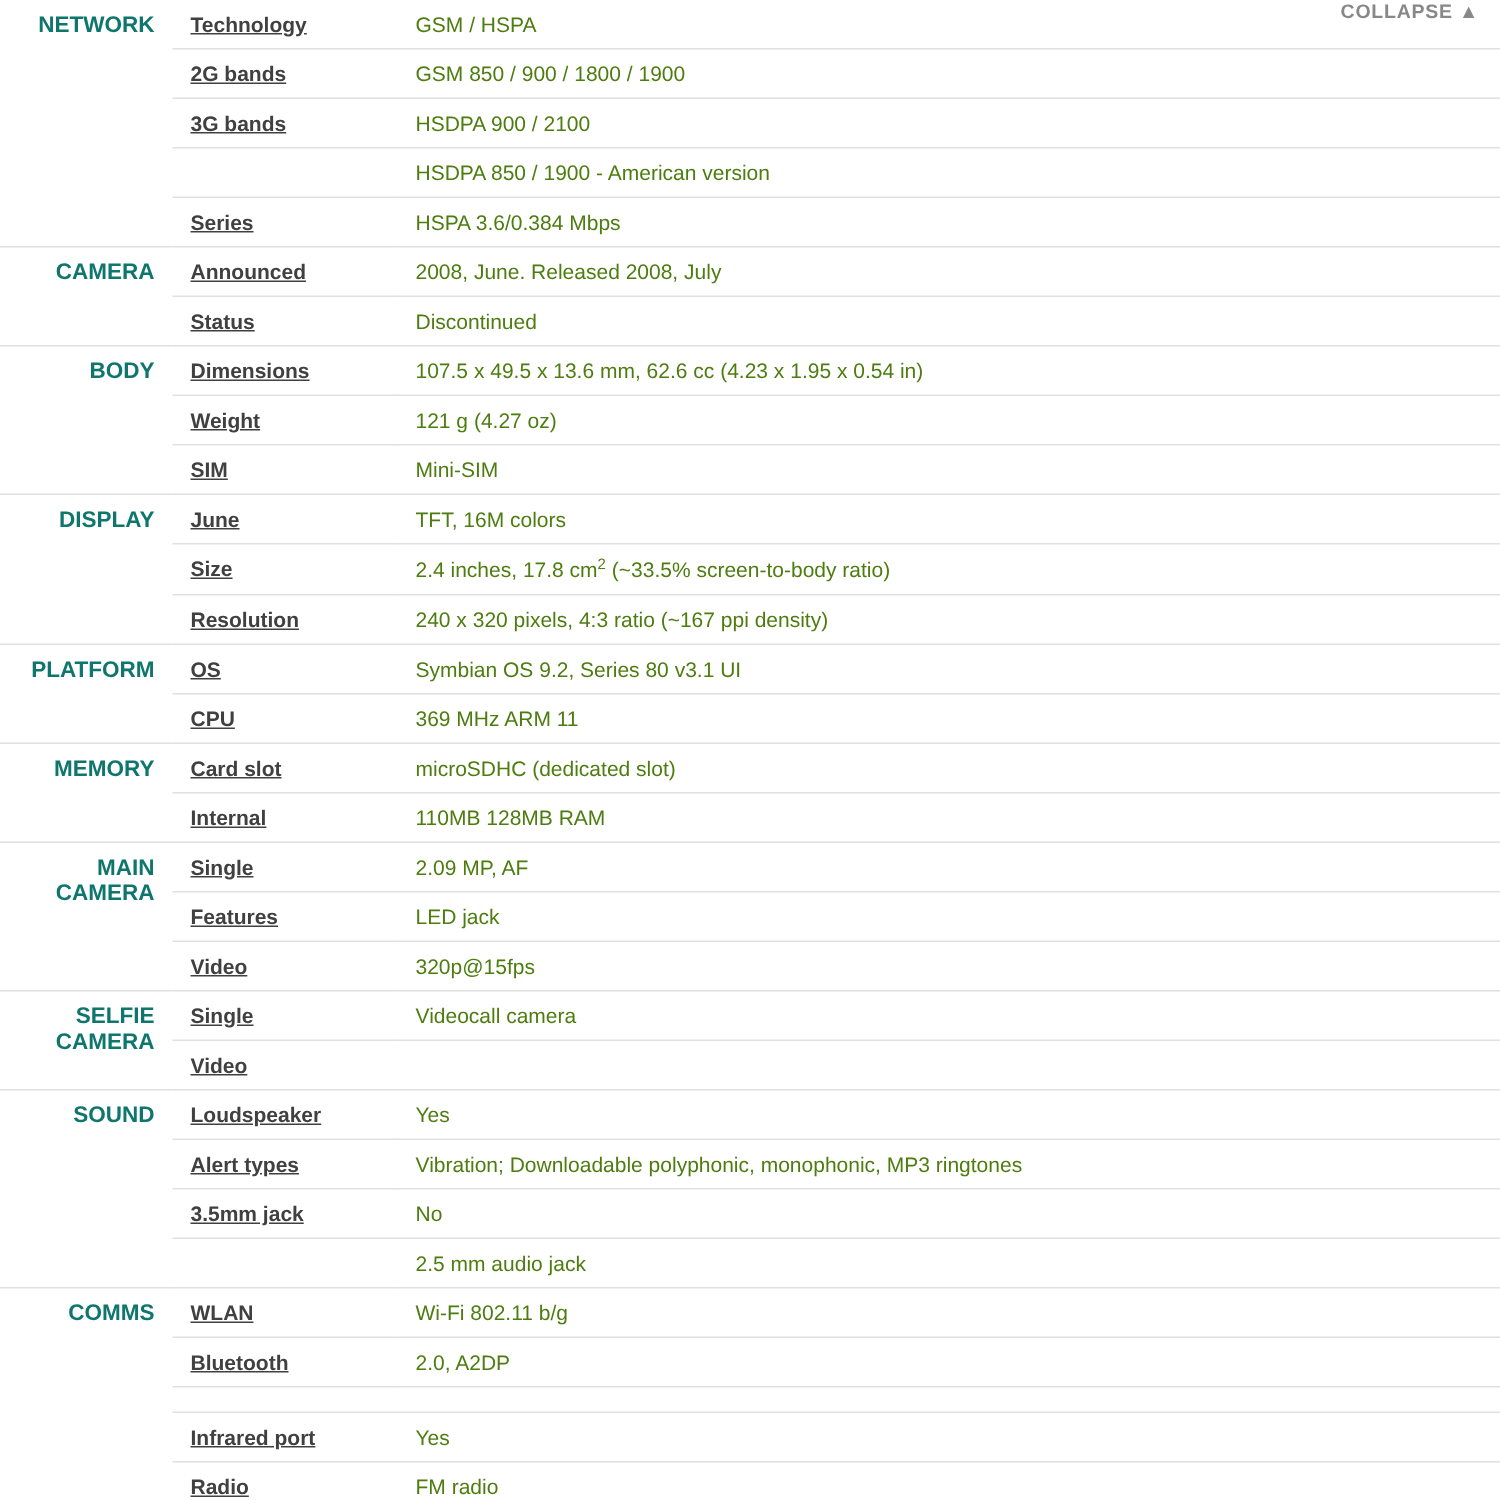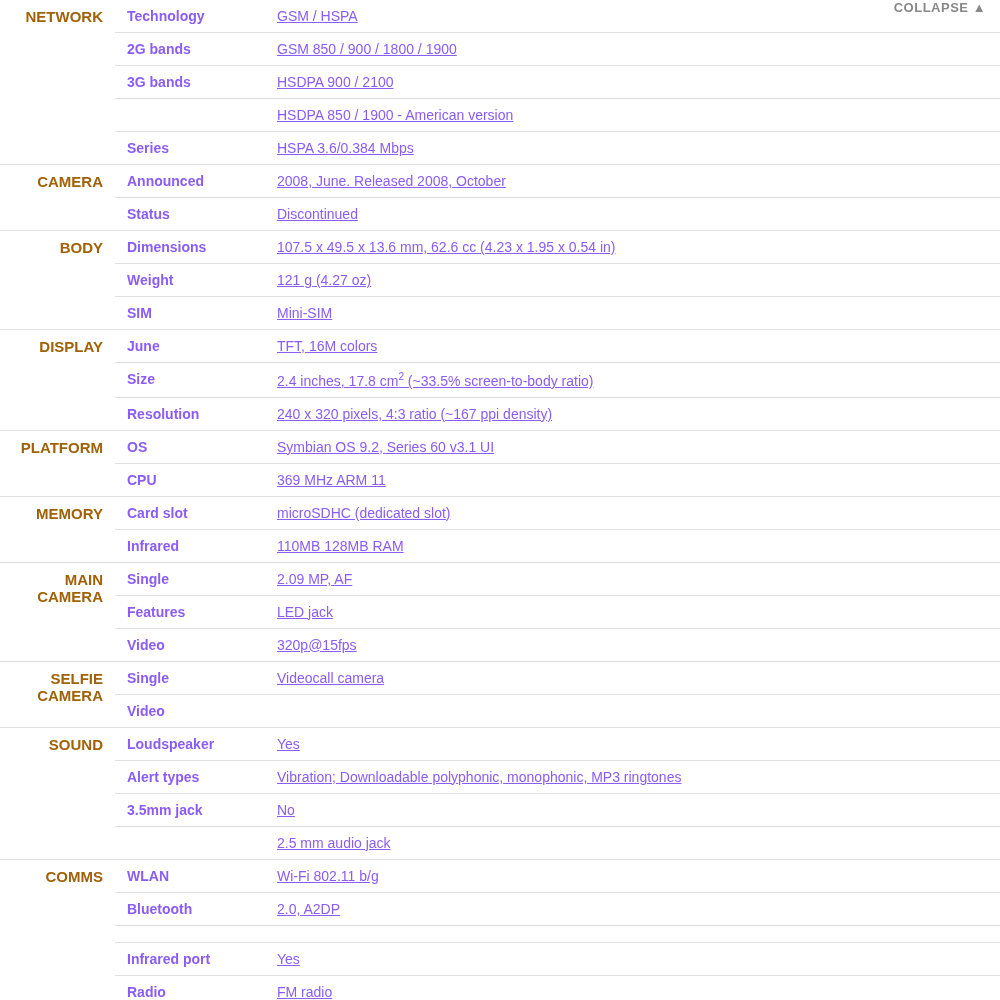--- a/index.html
+++ b/index.html
@@ -19,44 +19,44 @@
     .spec-table tr {
       border-bottom: 1px solid #e0e0e0;
     }
 
     .spec-table td {
       padding: 8px 12px;
       vertical-align: top;
     }
 
     .category-cell {
-      color: #a16207;
+      color: #0f766e;
       font-weight: bold;
       font-size: 15px;
       width: 115px;
       text-align: right;
       padding-right: 16px;
       white-space: nowrap;
       vertical-align: top;
       padding-top: 10px;
     }
 
     .label-cell {
       font-weight: bold;
       width: 150px;
-      color: #8b5cf6;
-      vertical-align: top;
-      padding-top: 10px;
-    }
-
-    .value-cell {
-      color: #8b5cf6;
+      color: #404040;
       vertical-align: top;
       padding-top: 10px;
       text-decoration: underline;
+    }
+
+    .value-cell {
+      color: #4d7c0f;
+      vertical-align: top;
+      padding-top: 10px;
     }
 
     .collapse-btn {
       position: absolute;
       right: 0;
       top: 0;
       color: #888;
       font-size: 13px;
       font-weight: bold;
       letter-spacing: 0.5px;
@@ -93,21 +93,21 @@
           <td class="label-cell"></td>
           <td class="value-cell">HSDPA 850 / 1900 - American version</td>
         </tr>
         <tr>
           <td class="label-cell">Series</td>
           <td class="value-cell">HSPA 3.6/0.384 Mbps</td>
         </tr>
         <tr>
           <td class="category-cell" rowspan="2">CAMERA</td>
           <td class="label-cell">Announced</td>
-          <td class="value-cell">2008, June. Released 2008, October</td>
+          <td class="value-cell">2008, June. Released 2008, July</td>
         </tr>
         <tr>
           <td class="label-cell">Status</td>
           <td class="value-cell">Discontinued</td>
         </tr>
         <tr>
           <td class="category-cell" rowspan="3">BODY</td>
           <td class="label-cell">Dimensions</td>
           <td class="value-cell">107.5 x 49.5 x 13.6 mm, 62.6 cc (4.23 x 1.95 x 0.54 in)</td>
         </tr>
@@ -128,33 +128,33 @@
           <td class="label-cell">Size</td>
           <td class="value-cell">2.4 inches, 17.8 cm<sup>2</sup> (~33.5% screen-to-body ratio)</td>
         </tr>
         <tr>
           <td class="label-cell">Resolution</td>
           <td class="value-cell">240 x 320 pixels, 4:3 ratio (~167 ppi density)</td>
         </tr>
         <tr>
           <td class="category-cell" rowspan="2">PLATFORM</td>
           <td class="label-cell">OS</td>
-          <td class="value-cell">Symbian OS 9.2, Series 60 v3.1 UI</td>
+          <td class="value-cell">Symbian OS 9.2, Series 80 v3.1 UI</td>
         </tr>
         <tr>
           <td class="label-cell">CPU</td>
           <td class="value-cell">369 MHz ARM 11</td>
         </tr>
         <tr>
           <td class="category-cell" rowspan="2">MEMORY</td>
           <td class="label-cell">Card slot</td>
           <td class="value-cell">microSDHC (dedicated slot)</td>
         </tr>
         <tr>
-          <td class="label-cell">Infrared</td>
+          <td class="label-cell">Internal</td>
           <td class="value-cell">110MB 128MB RAM</td>
         </tr>
         <tr>
           <td class="category-cell" rowspan="3">MAIN<br>CAMERA</td>
           <td class="label-cell">Single</td>
           <td class="value-cell">2.09 MP, AF</td>
         </tr>
         <tr>
           <td class="label-cell">Features</td>
           <td class="value-cell">LED jack</td>

